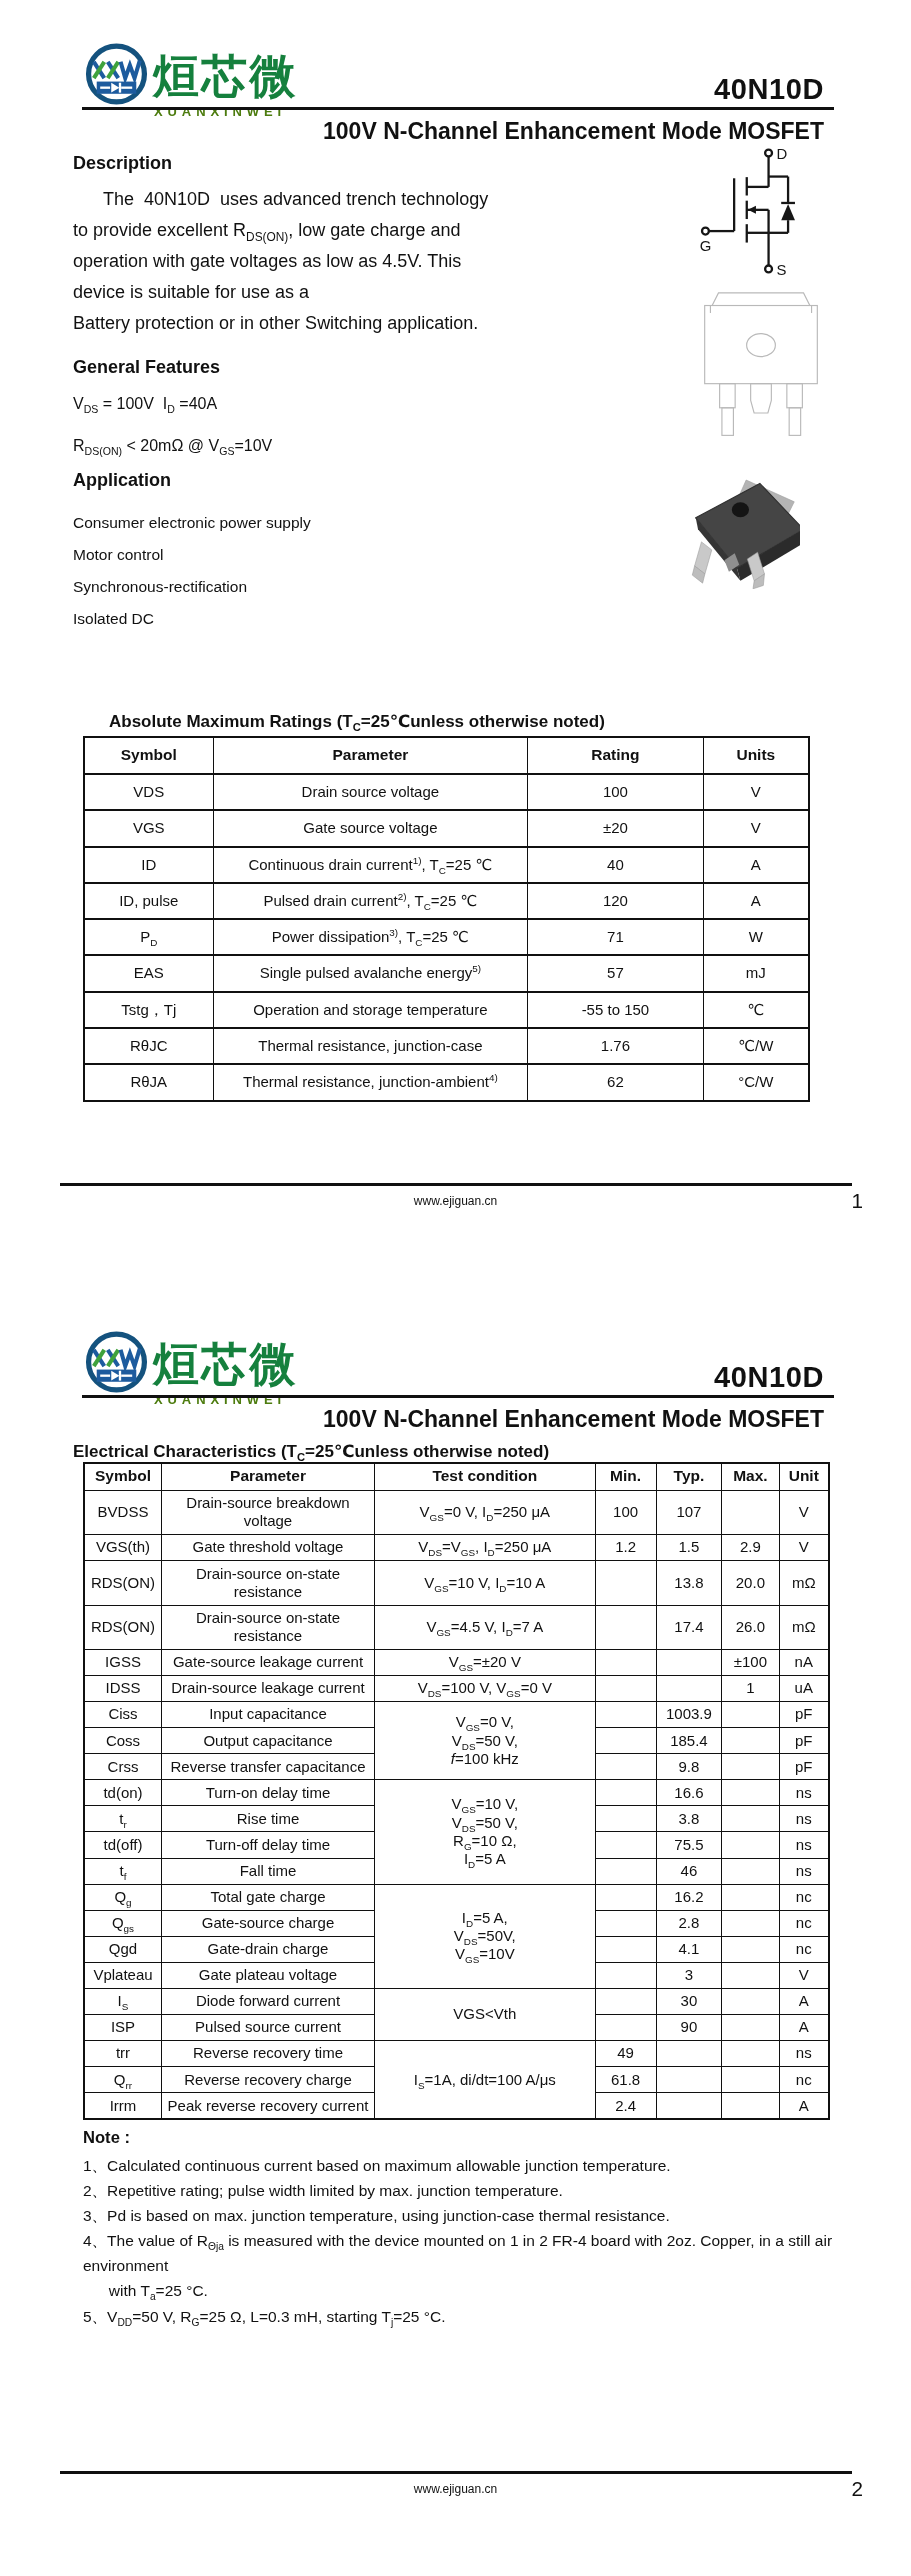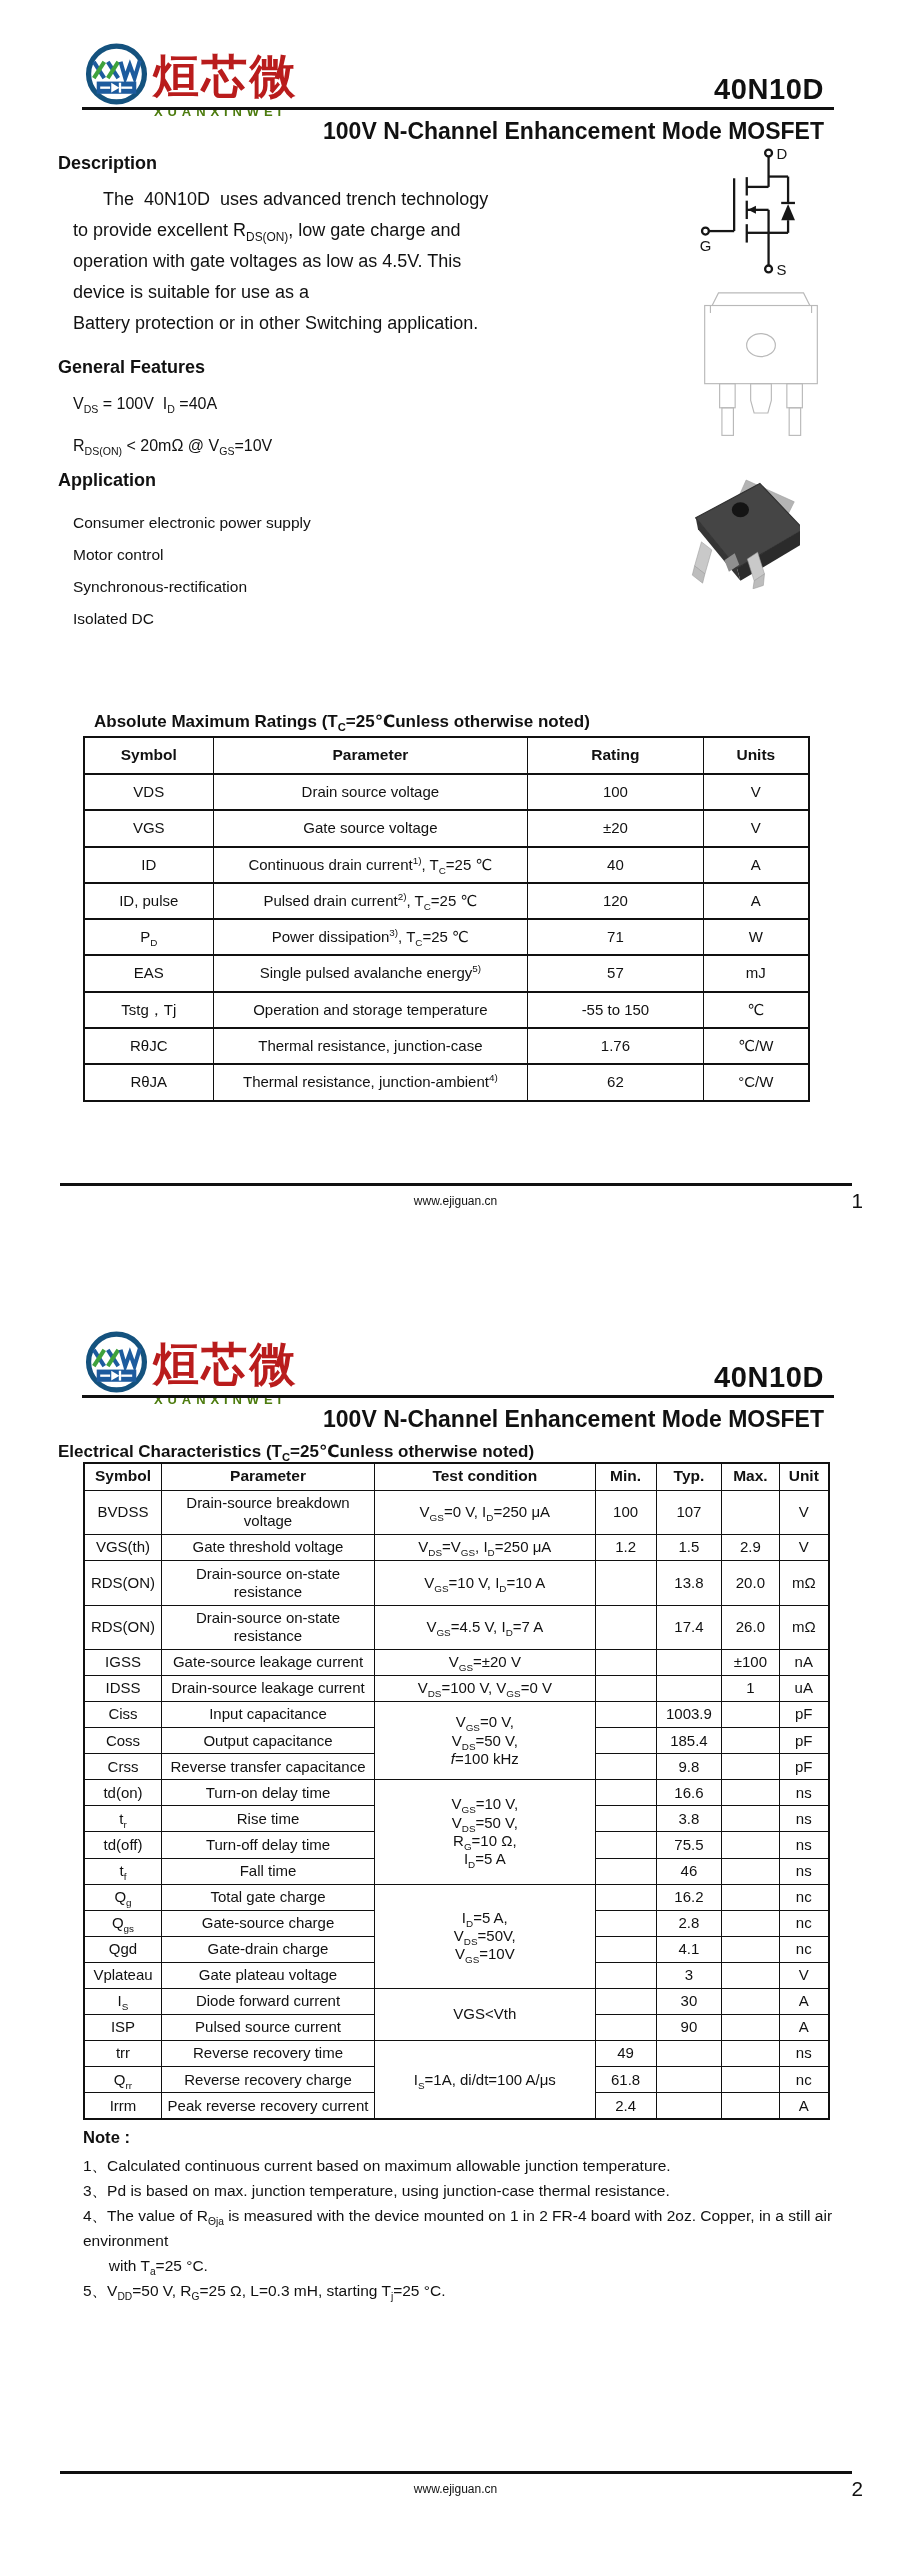--- a/index.html
+++ b/index.html
@@ -6,28 +6,28 @@
   body{
     width:911px;
     font-family:"Liberation Sans","DejaVu Sans",sans-serif;
     color:#111;
     -webkit-font-smoothing:antialiased;
   }
   .page{position:relative;width:911px;height:1288px;background:#fff;overflow:hidden;}
 
   
   .logo-svg{position:absolute;left:84px;top:42px;width:65px;height:64px;}
-  .brand-cn{position:absolute;left:153px;top:53px;font-size:46px;font-weight:bold;line-height:1;letter-spacing:2.3px;color:#b91c1c;}
+  .brand-cn{position:absolute;left:153px;top:53px;font-size:46px;font-weight:bold;line-height:1;letter-spacing:2.3px;color:#15803d;}
   .brand-en{position:absolute;left:154px;top:104px;font-size:13px;font-weight:600;letter-spacing:4.9px;color:#4d7c0f;}
   .part-number{position:absolute;right:87px;top:73px;font-size:29px;font-weight:bold;letter-spacing:0.6px;}
   .hdr-rule{position:absolute;left:82px;top:107px;width:752px;height:3.4px;background:#101010;}
   .subtitle{position:absolute;right:87px;top:118px;font-size:23px;font-weight:bold;}
 
   
-  .sec-heading{position:absolute;left:58px;font-size:18px;font-weight:bold;}
+  .sec-heading{position:absolute;left:73px;font-size:18px;font-weight:bold;}
   .desc-lines{position:absolute;left:73px;top:184px;width:465px;font-size:18px;}
   .desc-lines div{height:31px;line-height:31px;white-space:pre-wrap;}
   .feat-lines{position:absolute;left:73px;top:383px;width:465px;font-size:16px;}
   .feat-lines div{height:42px;line-height:42px;white-space:pre-wrap;}
   .app-list{position:absolute;left:73px;top:507px;width:465px;font-size:15.5px;}
   .app-list div{height:32px;line-height:32px;}
 
   
   .mosfet-svg{position:absolute;left:695px;top:145px;width:115px;height:132px;}
   .outline-svg{position:absolute;left:700px;top:290px;width:122px;height:154px;}
@@ -488,20 +488,21 @@
             <td></td>
             <td>A</td>
           </tr>
         </tbody>
       </table>
 
     <div class="notes">
       <div class="note-title">Note :</div>
       <div>
           <div class="note-item">1、Calculated continuous current based on maximum allowable junction temperature.</div>
+          <div class="note-item">2、Repetitive rating; pulse width limited by max. junction temperature.</div>
           <div class="note-item">3、Pd is based on max. junction temperature, using junction-case thermal resistance.</div>
           <div class="note-item">4、The value of R<sub>Θja</sub> is measured with the device mounted on 1 in 2 FR-4 board with 2oz. Copper, in a still air environment<br>      with T<sub>a</sub>=25 °C.</div>
           <div class="note-item">5、V<sub>DD</sub>=50 V, R<sub>G</sub>=25 Ω, L=0.3 mH, starting T<sub>j</sub>=25 °C.</div>
         </div>
     </div>
   </div>
 
   <div class="footer-rule"></div>
   <div class="footer-site">www.ejiguan.cn</div>
   <div class="footer-page">2</div>

